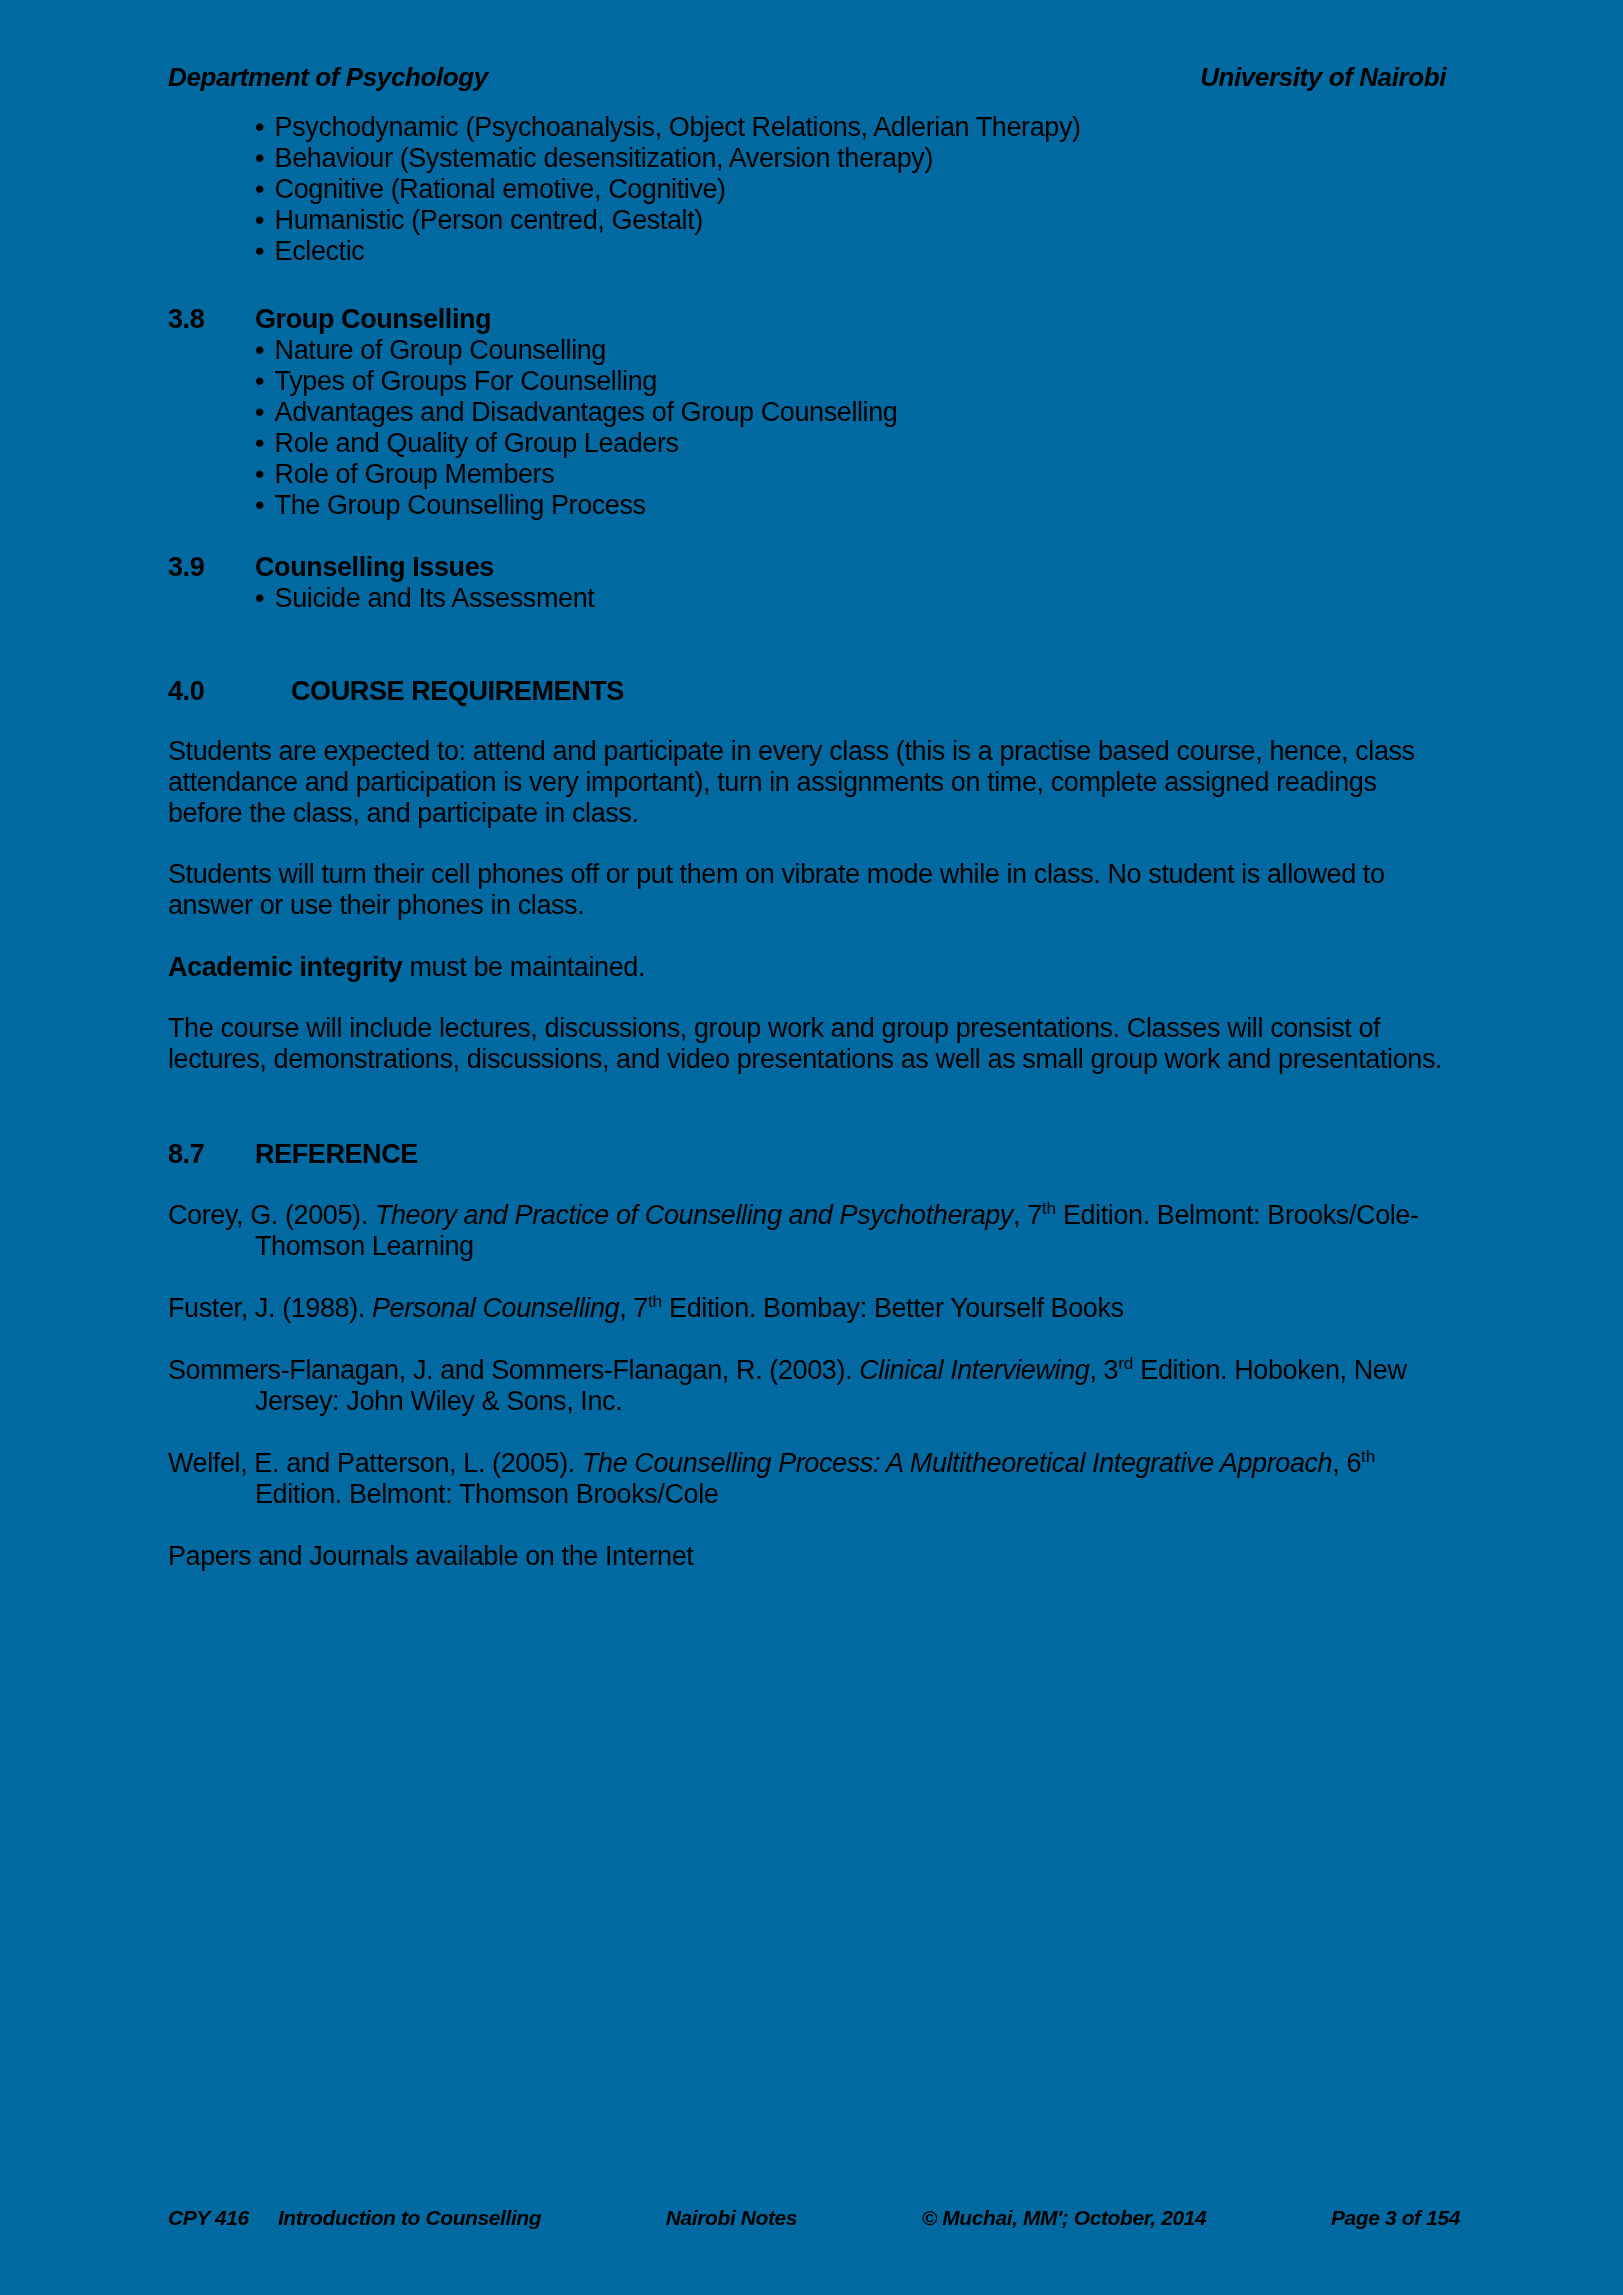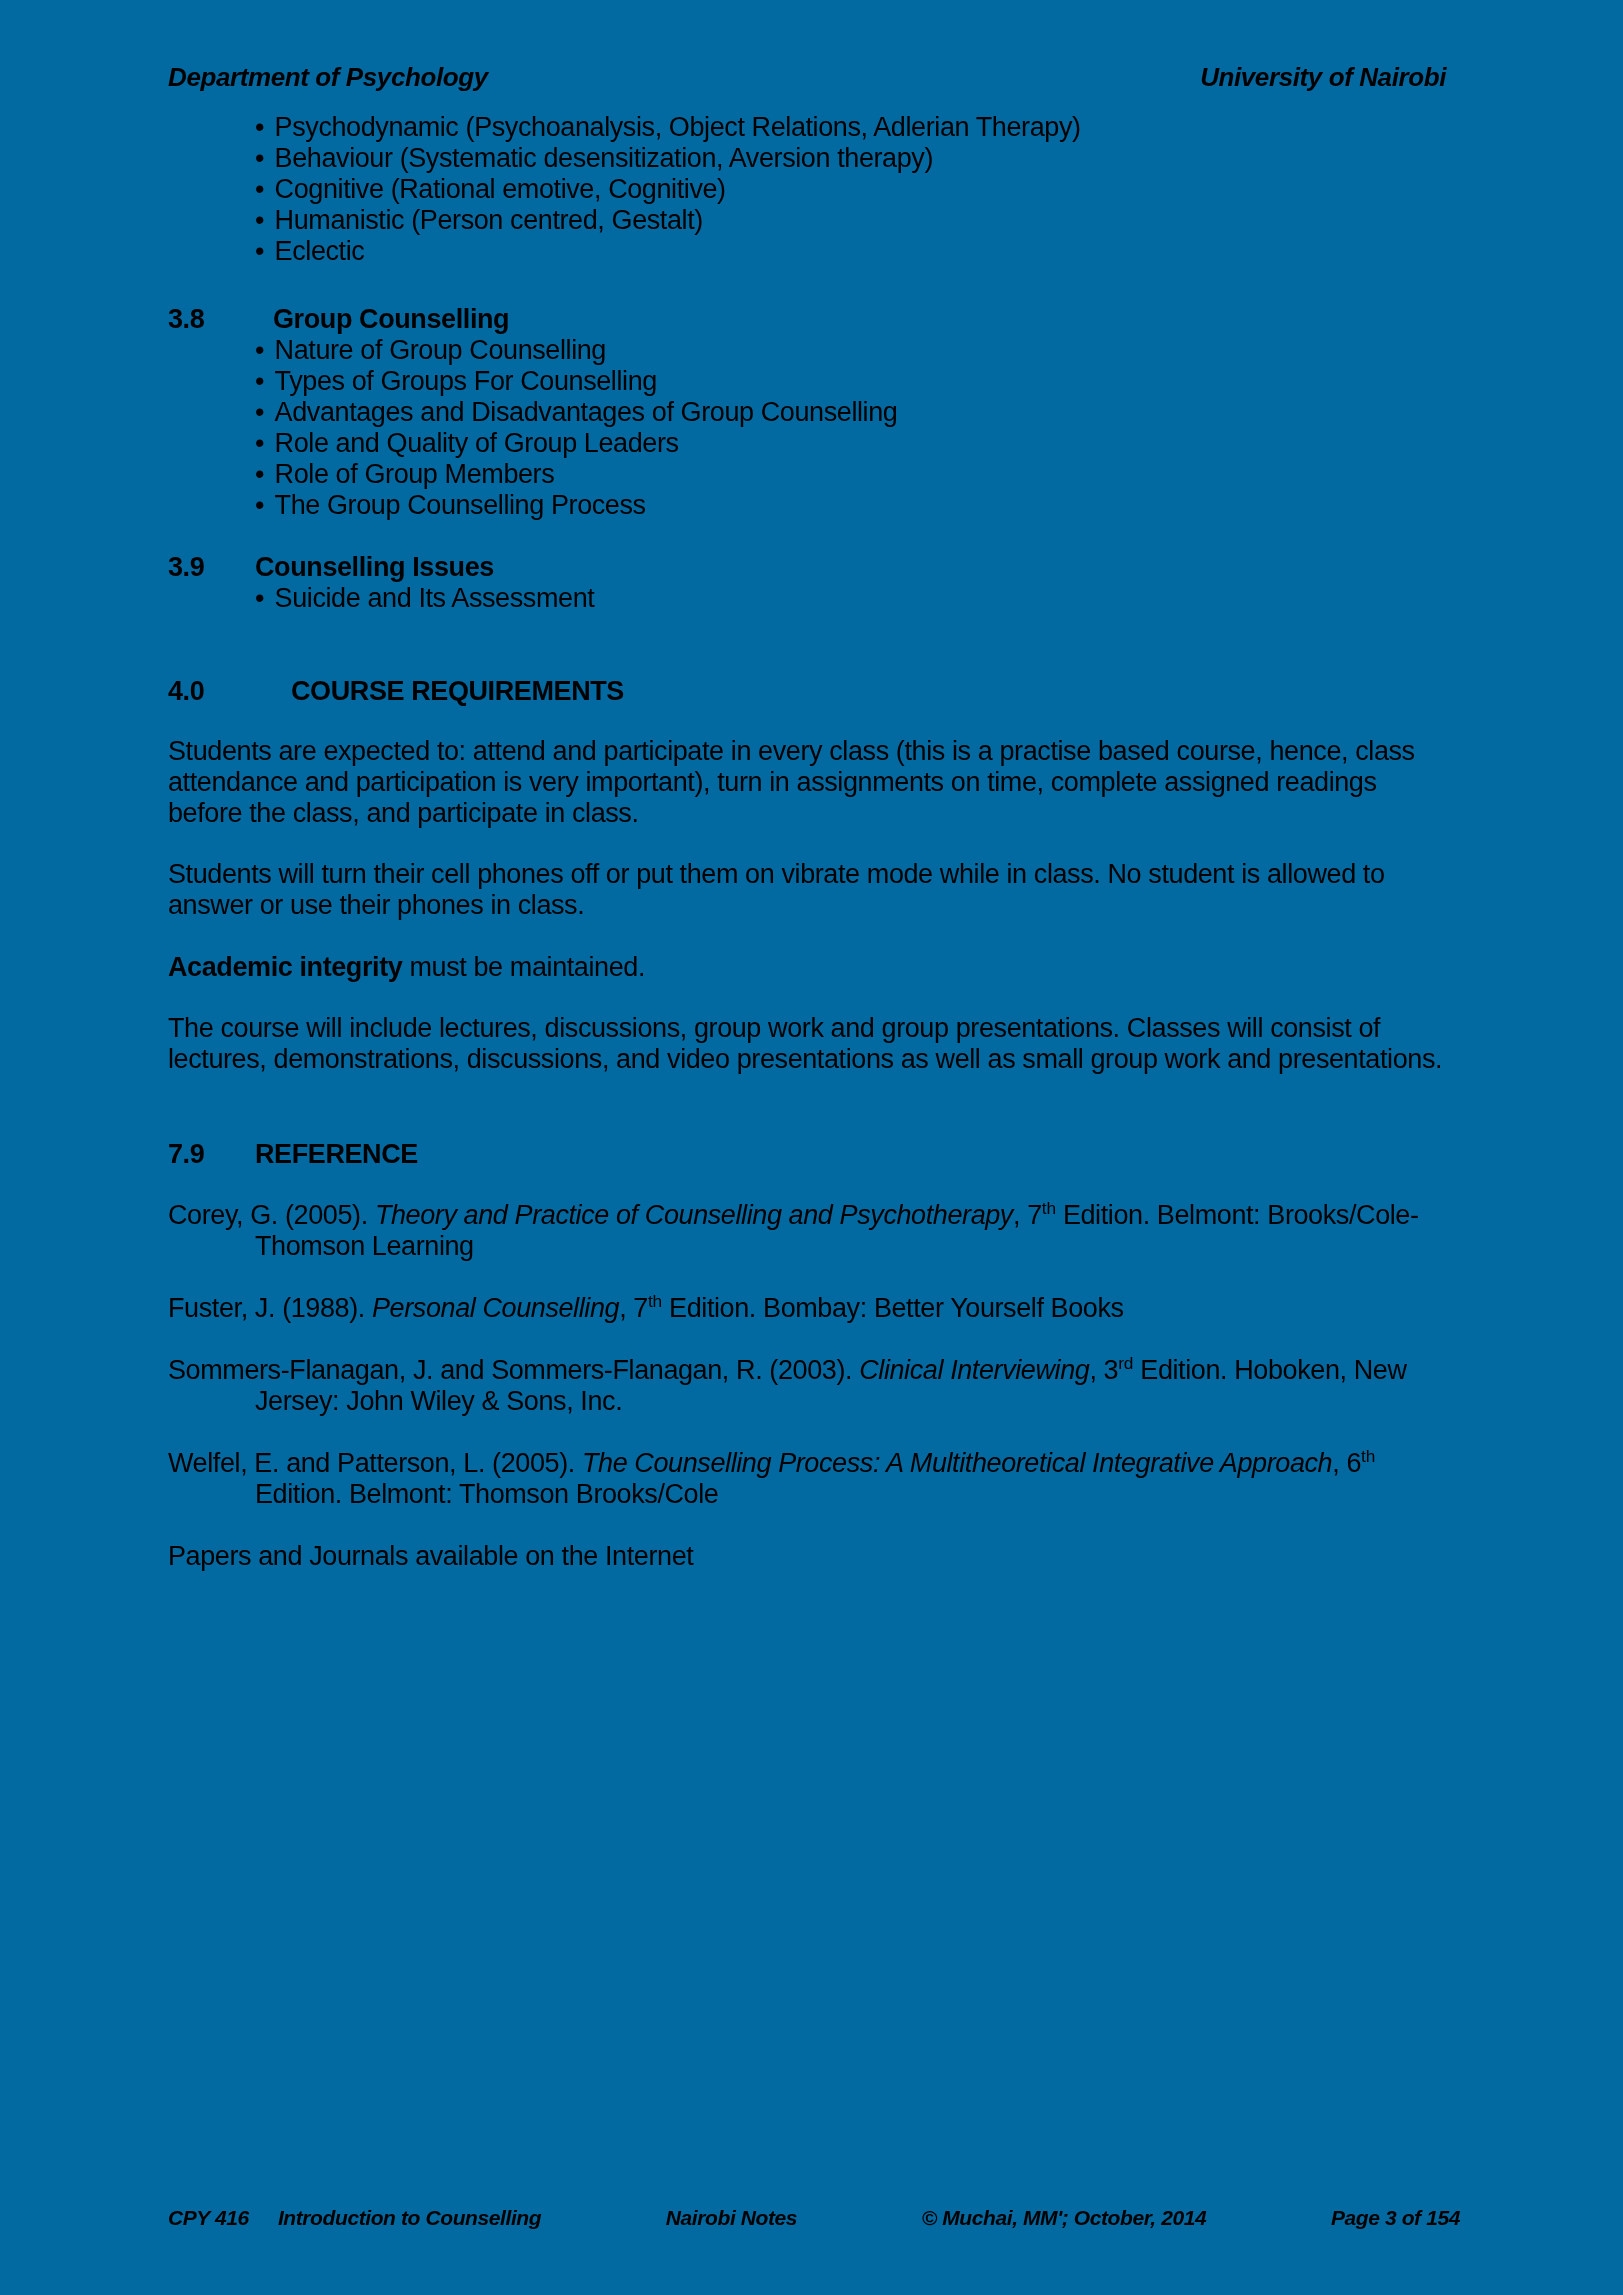--- a/index.html
+++ b/index.html
@@ -29,21 +29,21 @@
     list-style: none;
     margin: 0;
     padding: 0 0 0 87px;
   }
   ul.top-bullets { margin-top: 19.6px; }
   ul.bullets li { display: flex; }
   .blt { width: 19.6px; flex: none; }
   .btxt { flex: 1; }
   .sec-head { display: flex; font-weight: bold; }
   .sec-head .num { width: 87px; flex: none; }
-  .mt-sec   { margin-top: 37px; gap: 18px; }
+  .mt-sec   { margin-top: 37px; }
   .mt-sec2  { margin-top: 31px; }
   .mt-big   { margin-top: 62px; gap: 36px; }
   .mt-big2  { margin-top: 64px; }
   p { margin: 0; }
   .mt-para  { margin-top: 29px; }
   .mt-para2 { margin-top: 30px; }
   .mt-para3 { margin-top: 31px; }
   .ref {
     padding-left: 87px;
     text-indent: -87px;
@@ -155,21 +155,21 @@
   <p class="mt-para">Students are expected to: attend and participate in every class (this is a practise based course, hence, class attendance and participation is very important), turn in assignments on time, complete assigned readings before the class, and participate in class.</p>
 
   <p class="mt-para2">Students will turn their cell phones off or put them on vibrate mode while in class. No student is allowed to answer or use their phones in class.</p>
 
   <p class="mt-para3"><b>Academic integrity</b><span> must be maintained.</span></p>
 
 
   <p class="mt-para2">The course will include lectures, discussions, group work and group presentations. Classes will consist of lectures, demonstrations, discussions, and video presentations as well as small group work and presentations.</p>
 
   <div class="sec-head mt-big2">
-    <span class="num">7.9</span>
+    <span class="num">8.7</span>
     <span class="ttl">REFERENCE</span>
   </div>
 
   <p class="ref first"><span>Corey, G. (2005). </span><i>Theory and Practice of Counselling and Psychotherapy</i><span>, 7</span><sup>th</sup><span> Edition. Belmont: Brooks/Cole-Thomson Learning</span></p>
 
   <p class="ref"><span>Fuster, J. (1988). </span><i>Personal Counselling</i><span>, 7</span><sup>th</sup><span> Edition. Bombay: Better Yourself Books</span></p>
 
   <p class="ref"><span>Sommers-Flanagan, J. and Sommers-Flanagan, R. (2003). </span><i>Clinical Interviewing</i><span>, 3</span><sup>rd</sup><span> Edition. Hoboken, New Jersey: John Wiley &amp; Sons, Inc.</span></p>
 
   <p class="ref"><span>Welfel, E. and Patterson, L. (2005). </span><i>The Counselling Process: A Multitheoretical Integrative Approach</i><span>, 6</span><sup>th</sup><span> Edition. Belmont: Thomson Brooks/Cole</span></p>

